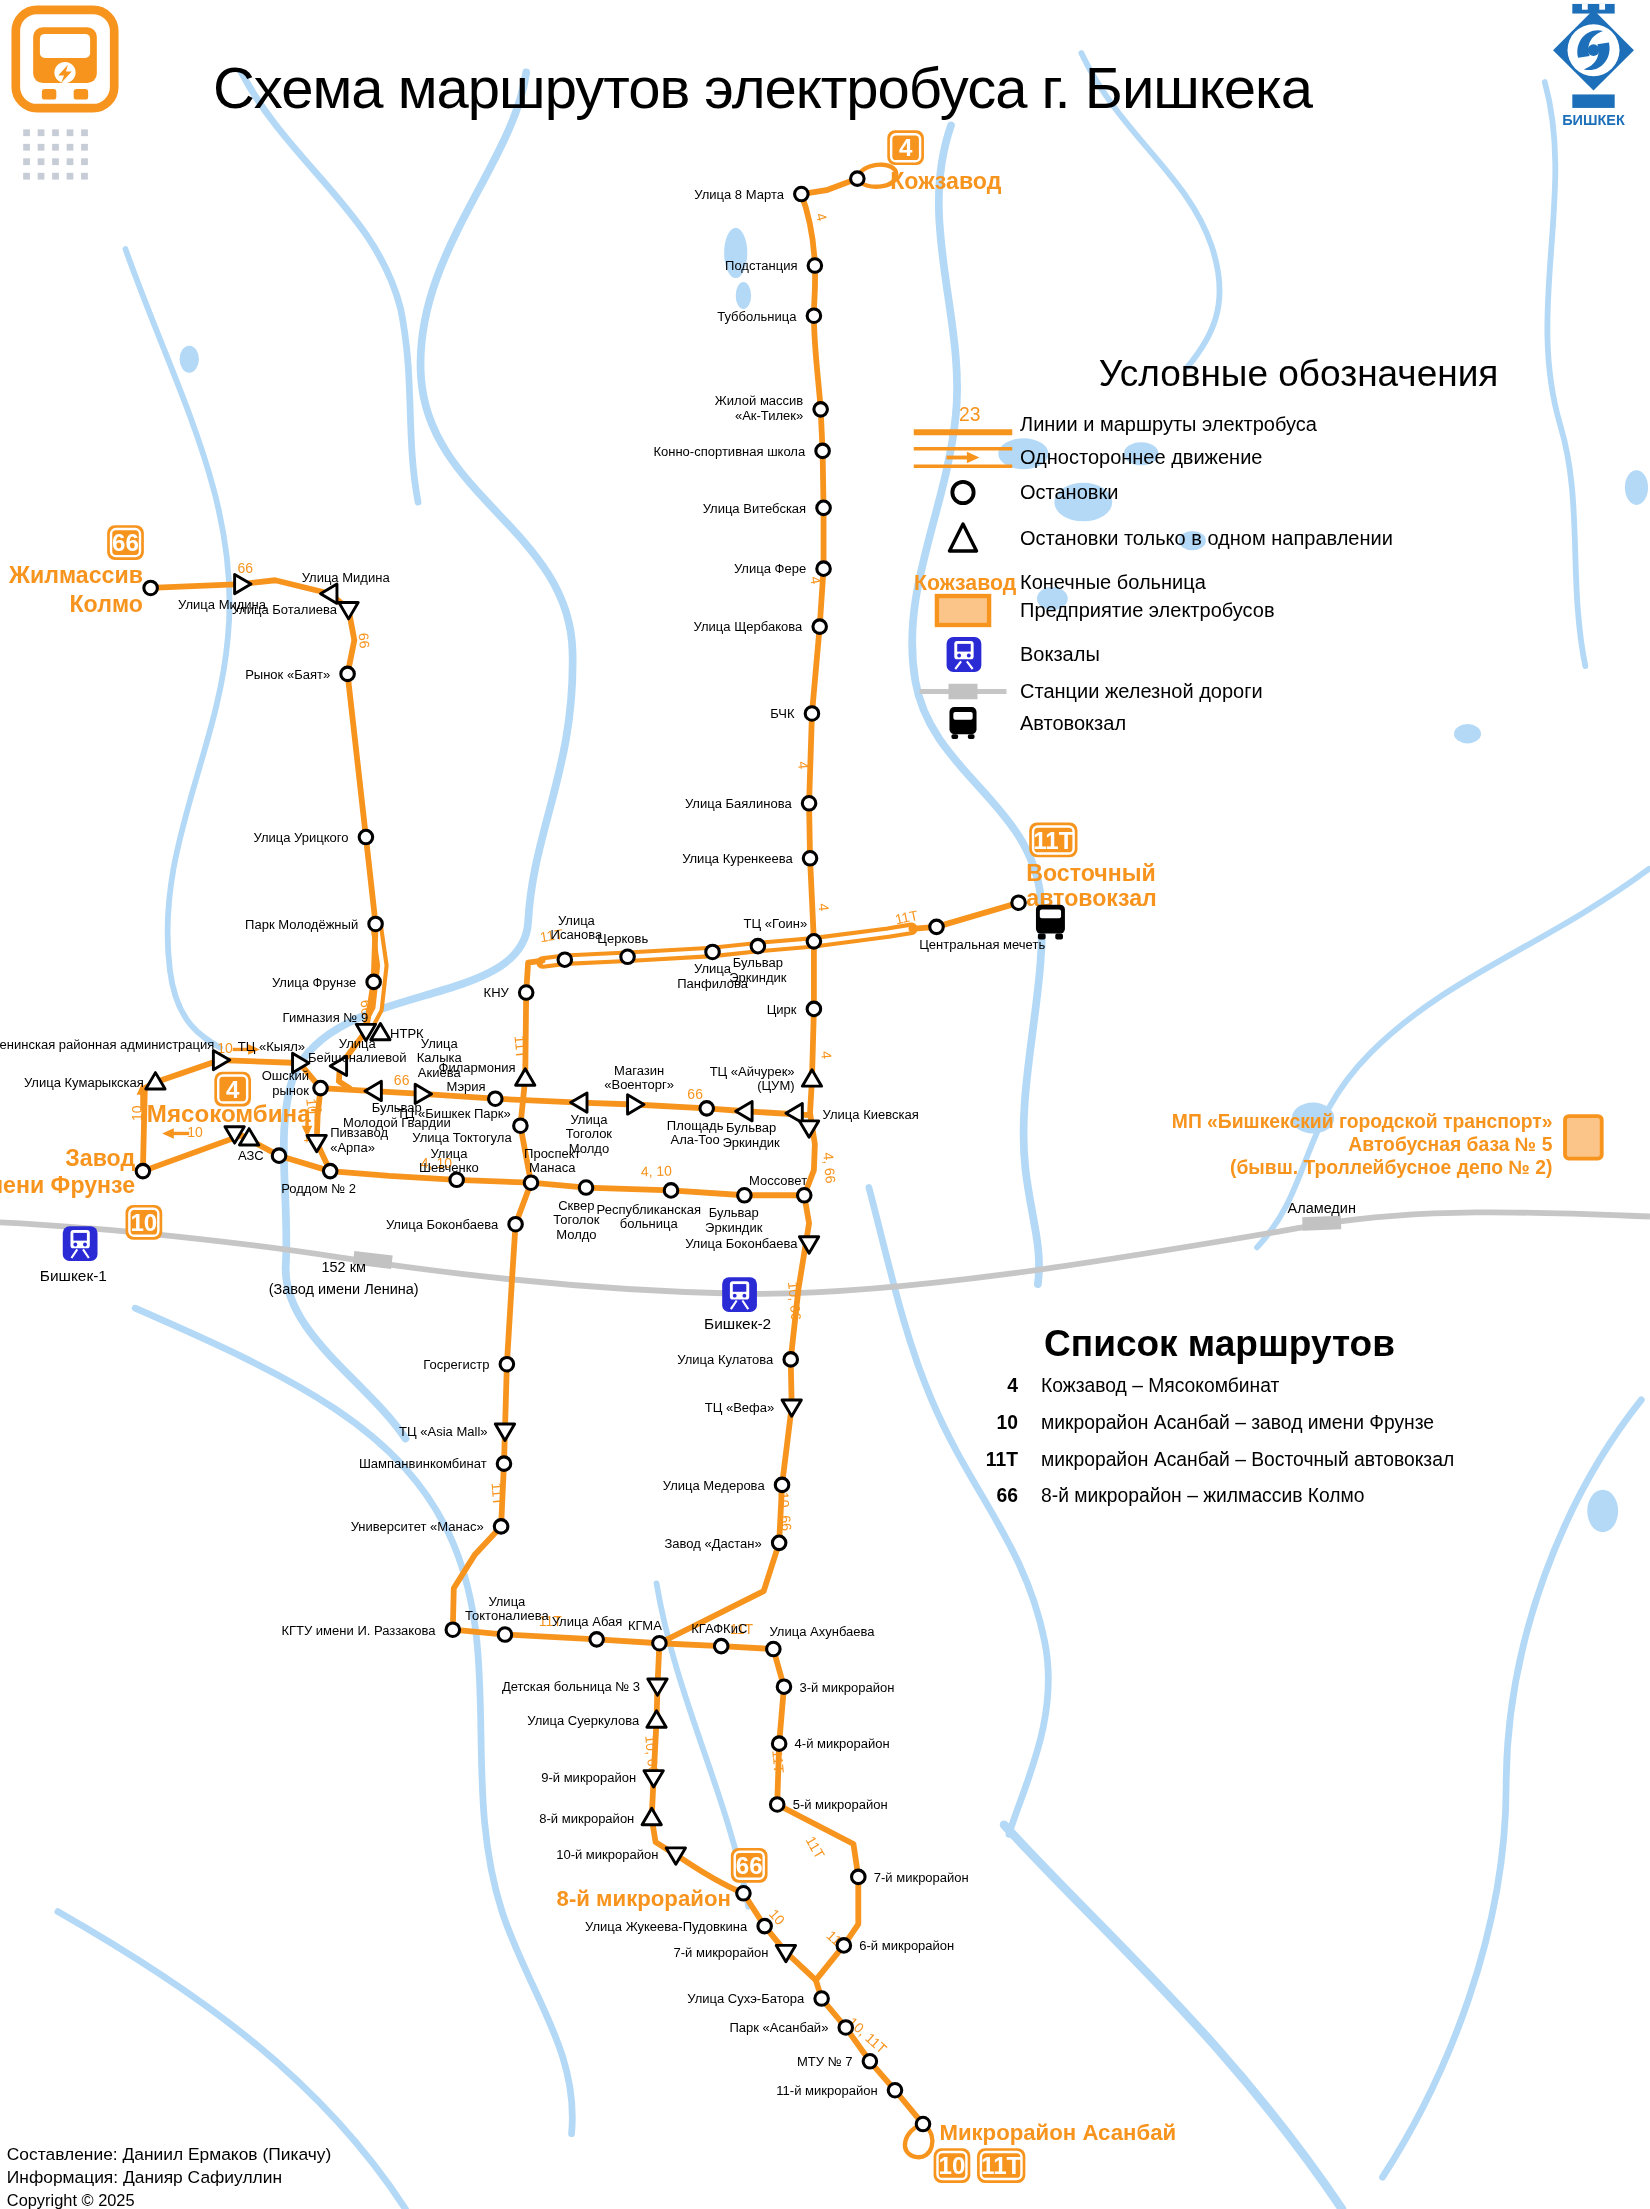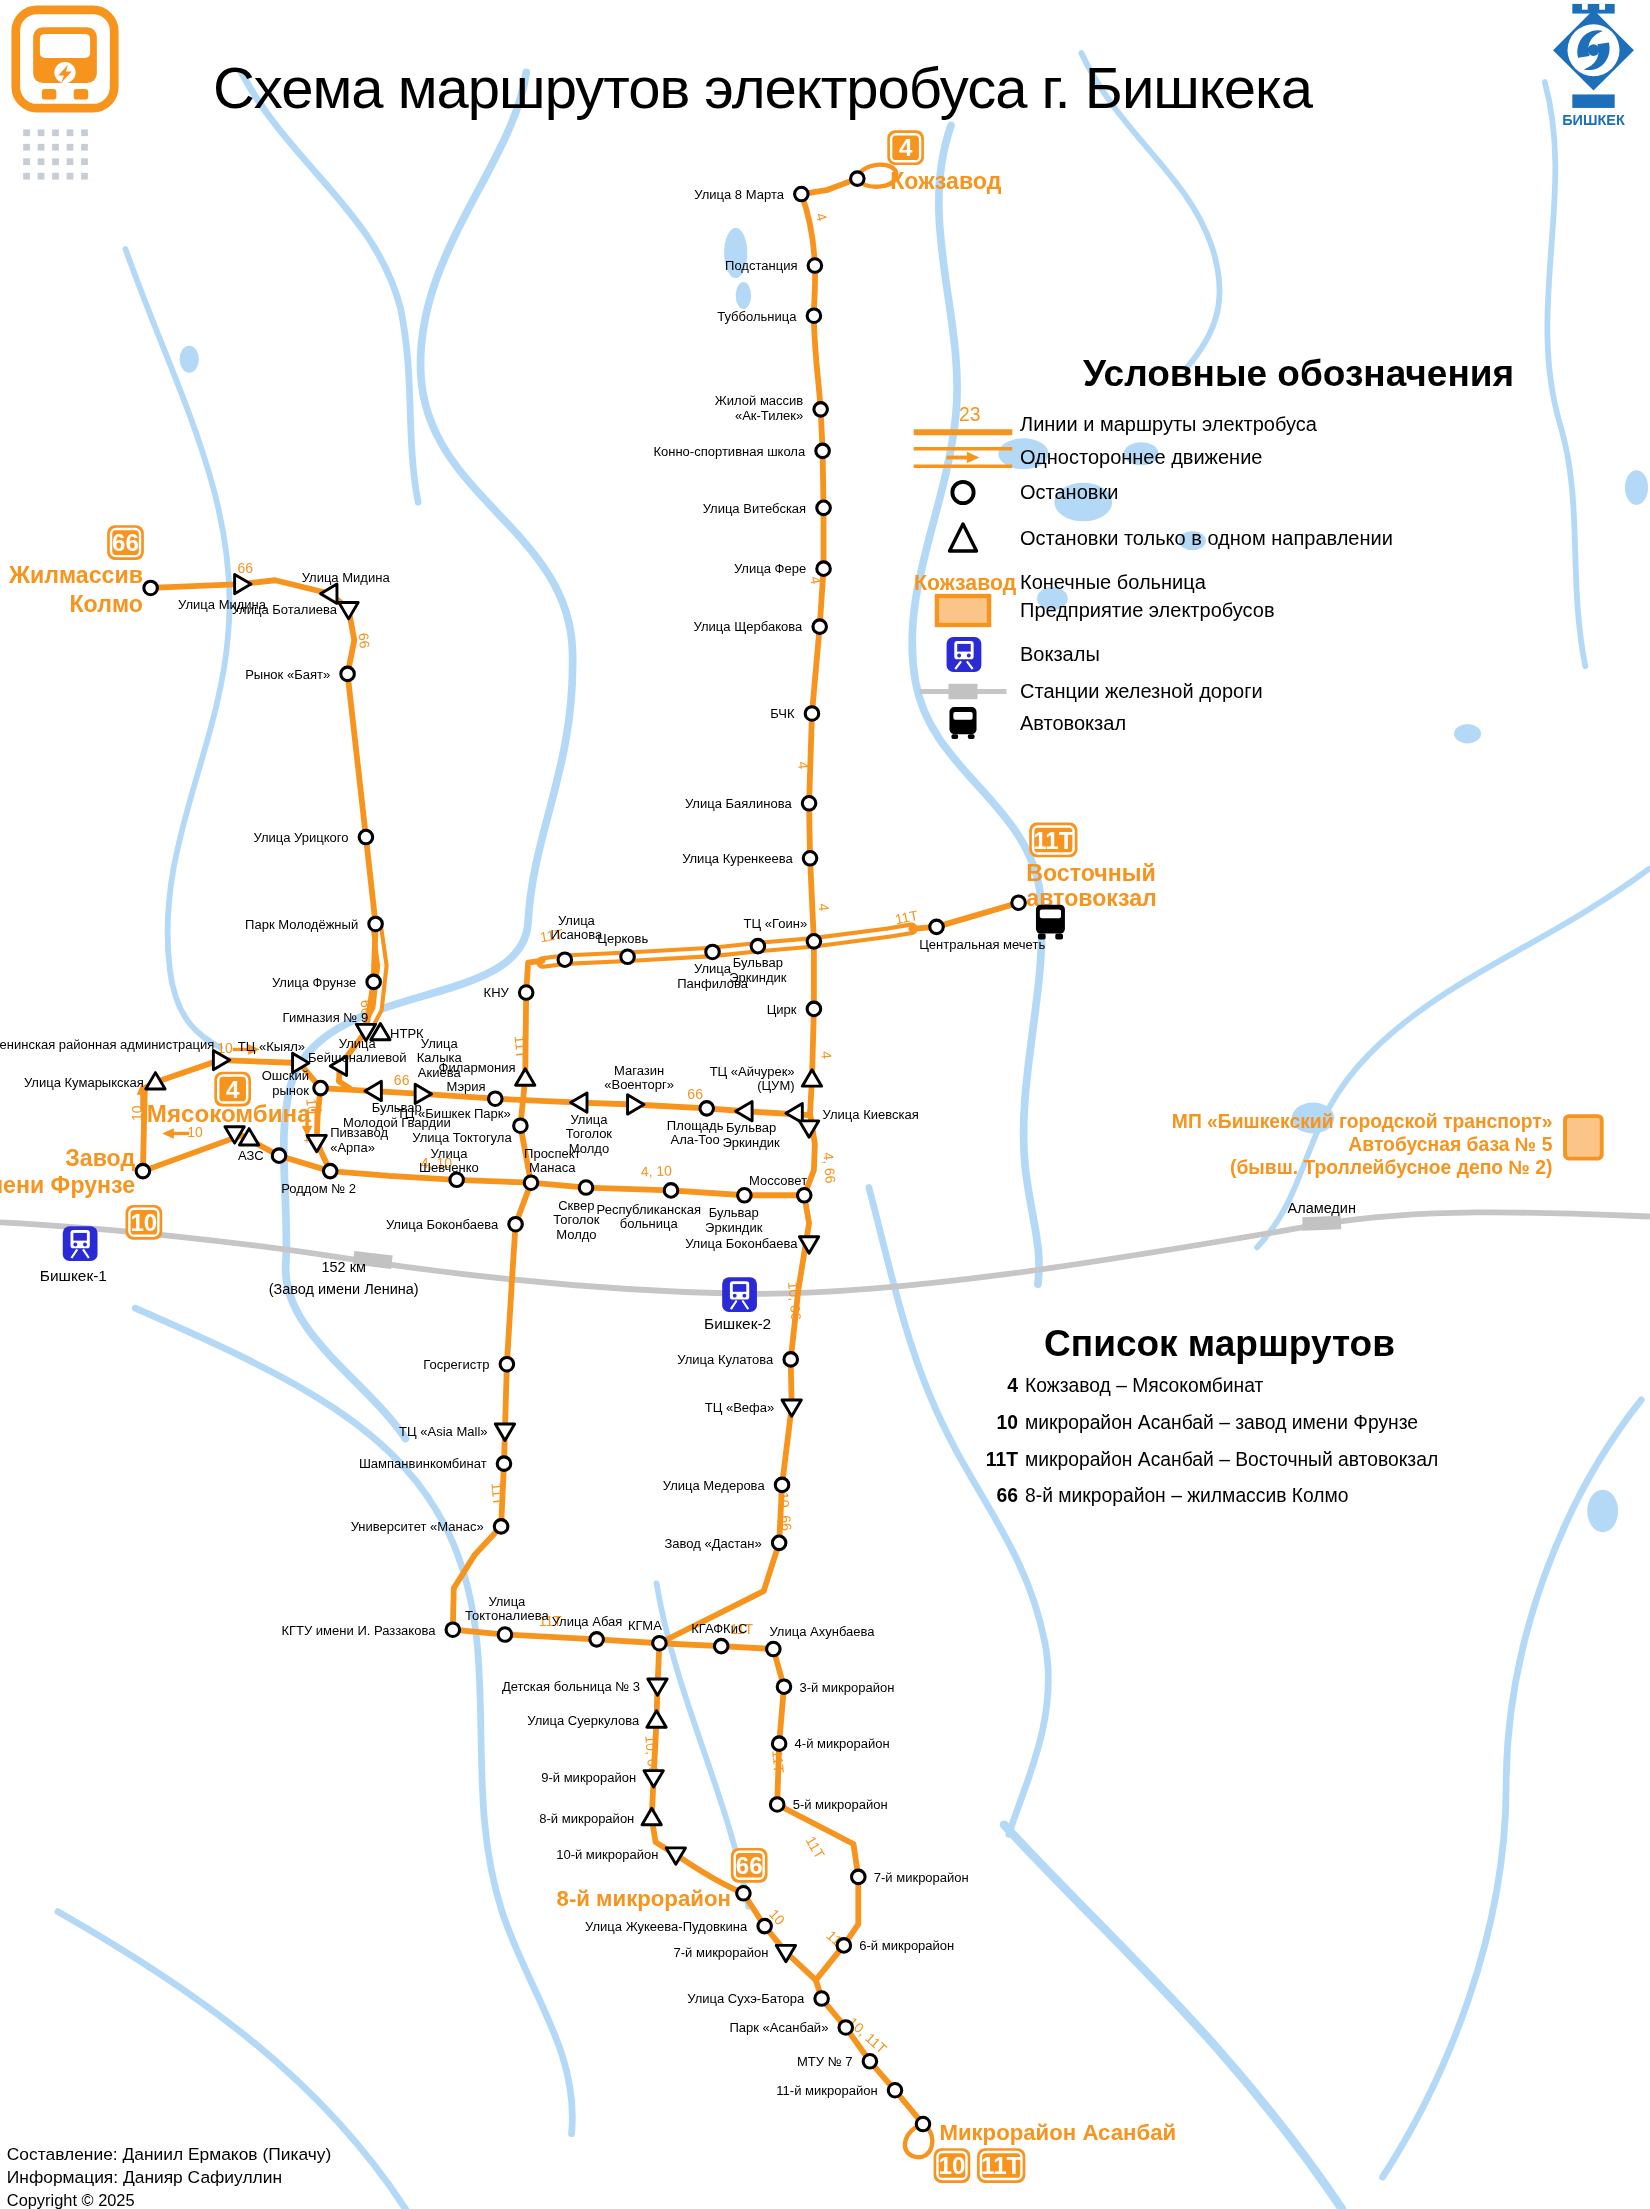--- a/index.html
+++ b/index.html
@@ -6,30 +6,30 @@
   body{width:1650px;height:2209px;position:relative;background:#fff;overflow:hidden;
        font-family:"Liberation Sans","DejaVu Sans",sans-serif;color:#000}
   #map-svg{position:absolute;left:0;top:0}
   #map-svg text{font-family:"Liberation Sans","DejaVu Sans",sans-serif}
   .hdr-title{position:absolute;left:135px;top:15.4px;width:1255px;text-align:center;
              font-size:58px;font-weight:400;letter-spacing:-1px;white-space:nowrap}
   .hdr-icon{position:absolute;left:9.7px;top:3.9px}
   .hdr-logo{position:absolute;left:1545px;top:1.9px;width:97px;text-align:center}
   .legend{position:absolute;left:898px;top:353px;width:714px}
   .legend h2{position:absolute;left:159px;top:0;width:483px;margin:0;text-align:center;
-             font-size:37px;font-weight:700;white-space:nowrap}
+             font-size:37px;font-weight:400;white-space:nowrap}
   .lg-row{position:absolute;left:8px;height:39px;display:flex;align-items:center;white-space:nowrap}
   .lg-sym{width:114px;flex:none;display:flex;justify-content:center;align-items:center}
   .lg-label{font-size:20px}
   .rlist{position:absolute;left:956px;top:1323px;width:560px}
   .rlist h2{position:absolute;left:0;top:0;width:527px;margin:0;text-align:center;
             font-size:37px;font-weight:700;white-space:nowrap}
   .rl-row{position:absolute;left:0;width:100%;font-size:19.3px;white-space:nowrap}
   .rl-num{display:inline-block;width:62px;text-align:right;font-weight:700}
-  .rl-desc{padding-left:7px}
+  .rl-desc{padding-left:23px}
   .credits{position:absolute;left:6.8px;top:2143px;font-size:17.4px;line-height:23px}
   .credits .c3{font-size:16.4px}
 </style>
 </head>
 <body>
 
 <svg id="map-svg" width="1650" height="2209" viewBox="0 0 1709 2288">
     <path d="M 250,75 C 300,170 390,220 415,320 C 430,395 420,450 433,520" stroke="#B4D9F7" stroke-width="7" fill="none" stroke-linecap="round"></path>
     <path d="M 545,75 C 532,170 428,265 436,390 C 444,515 590,550 593,675 C 596,795 552,860 547,955 C 542,1045 350,1015 305,1112 C 284,1168 300,1240 296,1310 C 292,1380 380,1430 420,1490" stroke="#B4D9F7" stroke-width="8" fill="none" stroke-linecap="round"></path>
     <path d="M 130,258 C 180,400 250,520 236,660 C 226,780 160,880 176,1005 C 183,1060 210,1075 228,1085" stroke="#B4D9F7" stroke-width="6" fill="none" stroke-linecap="round"></path>

